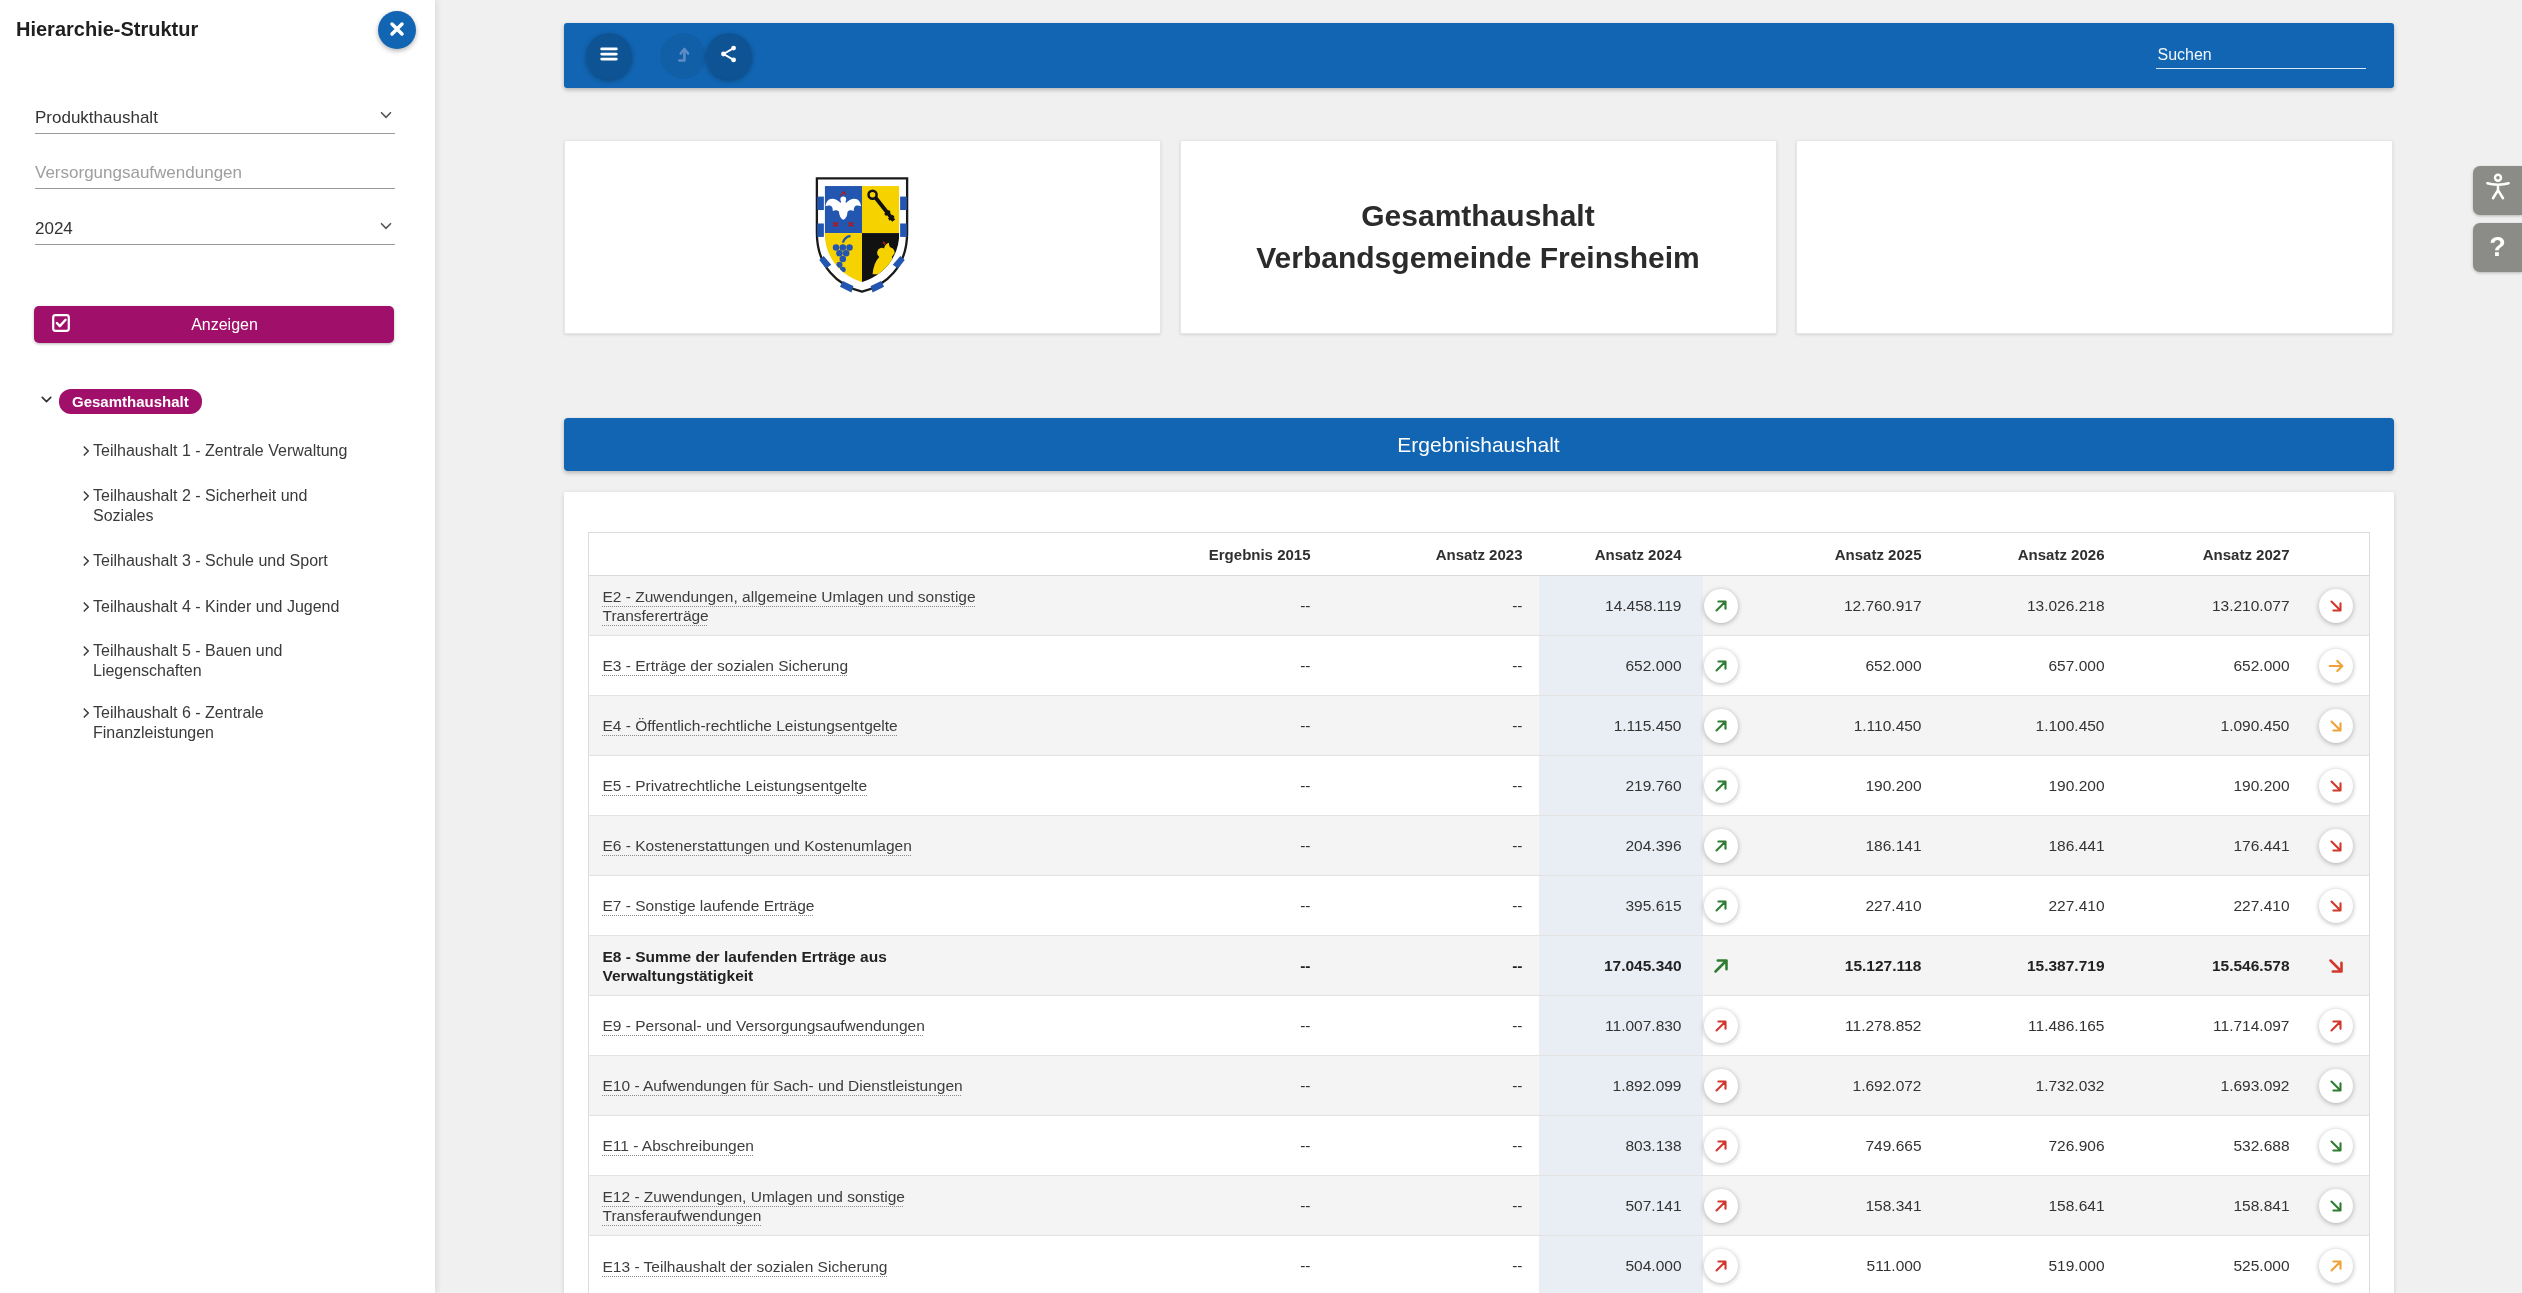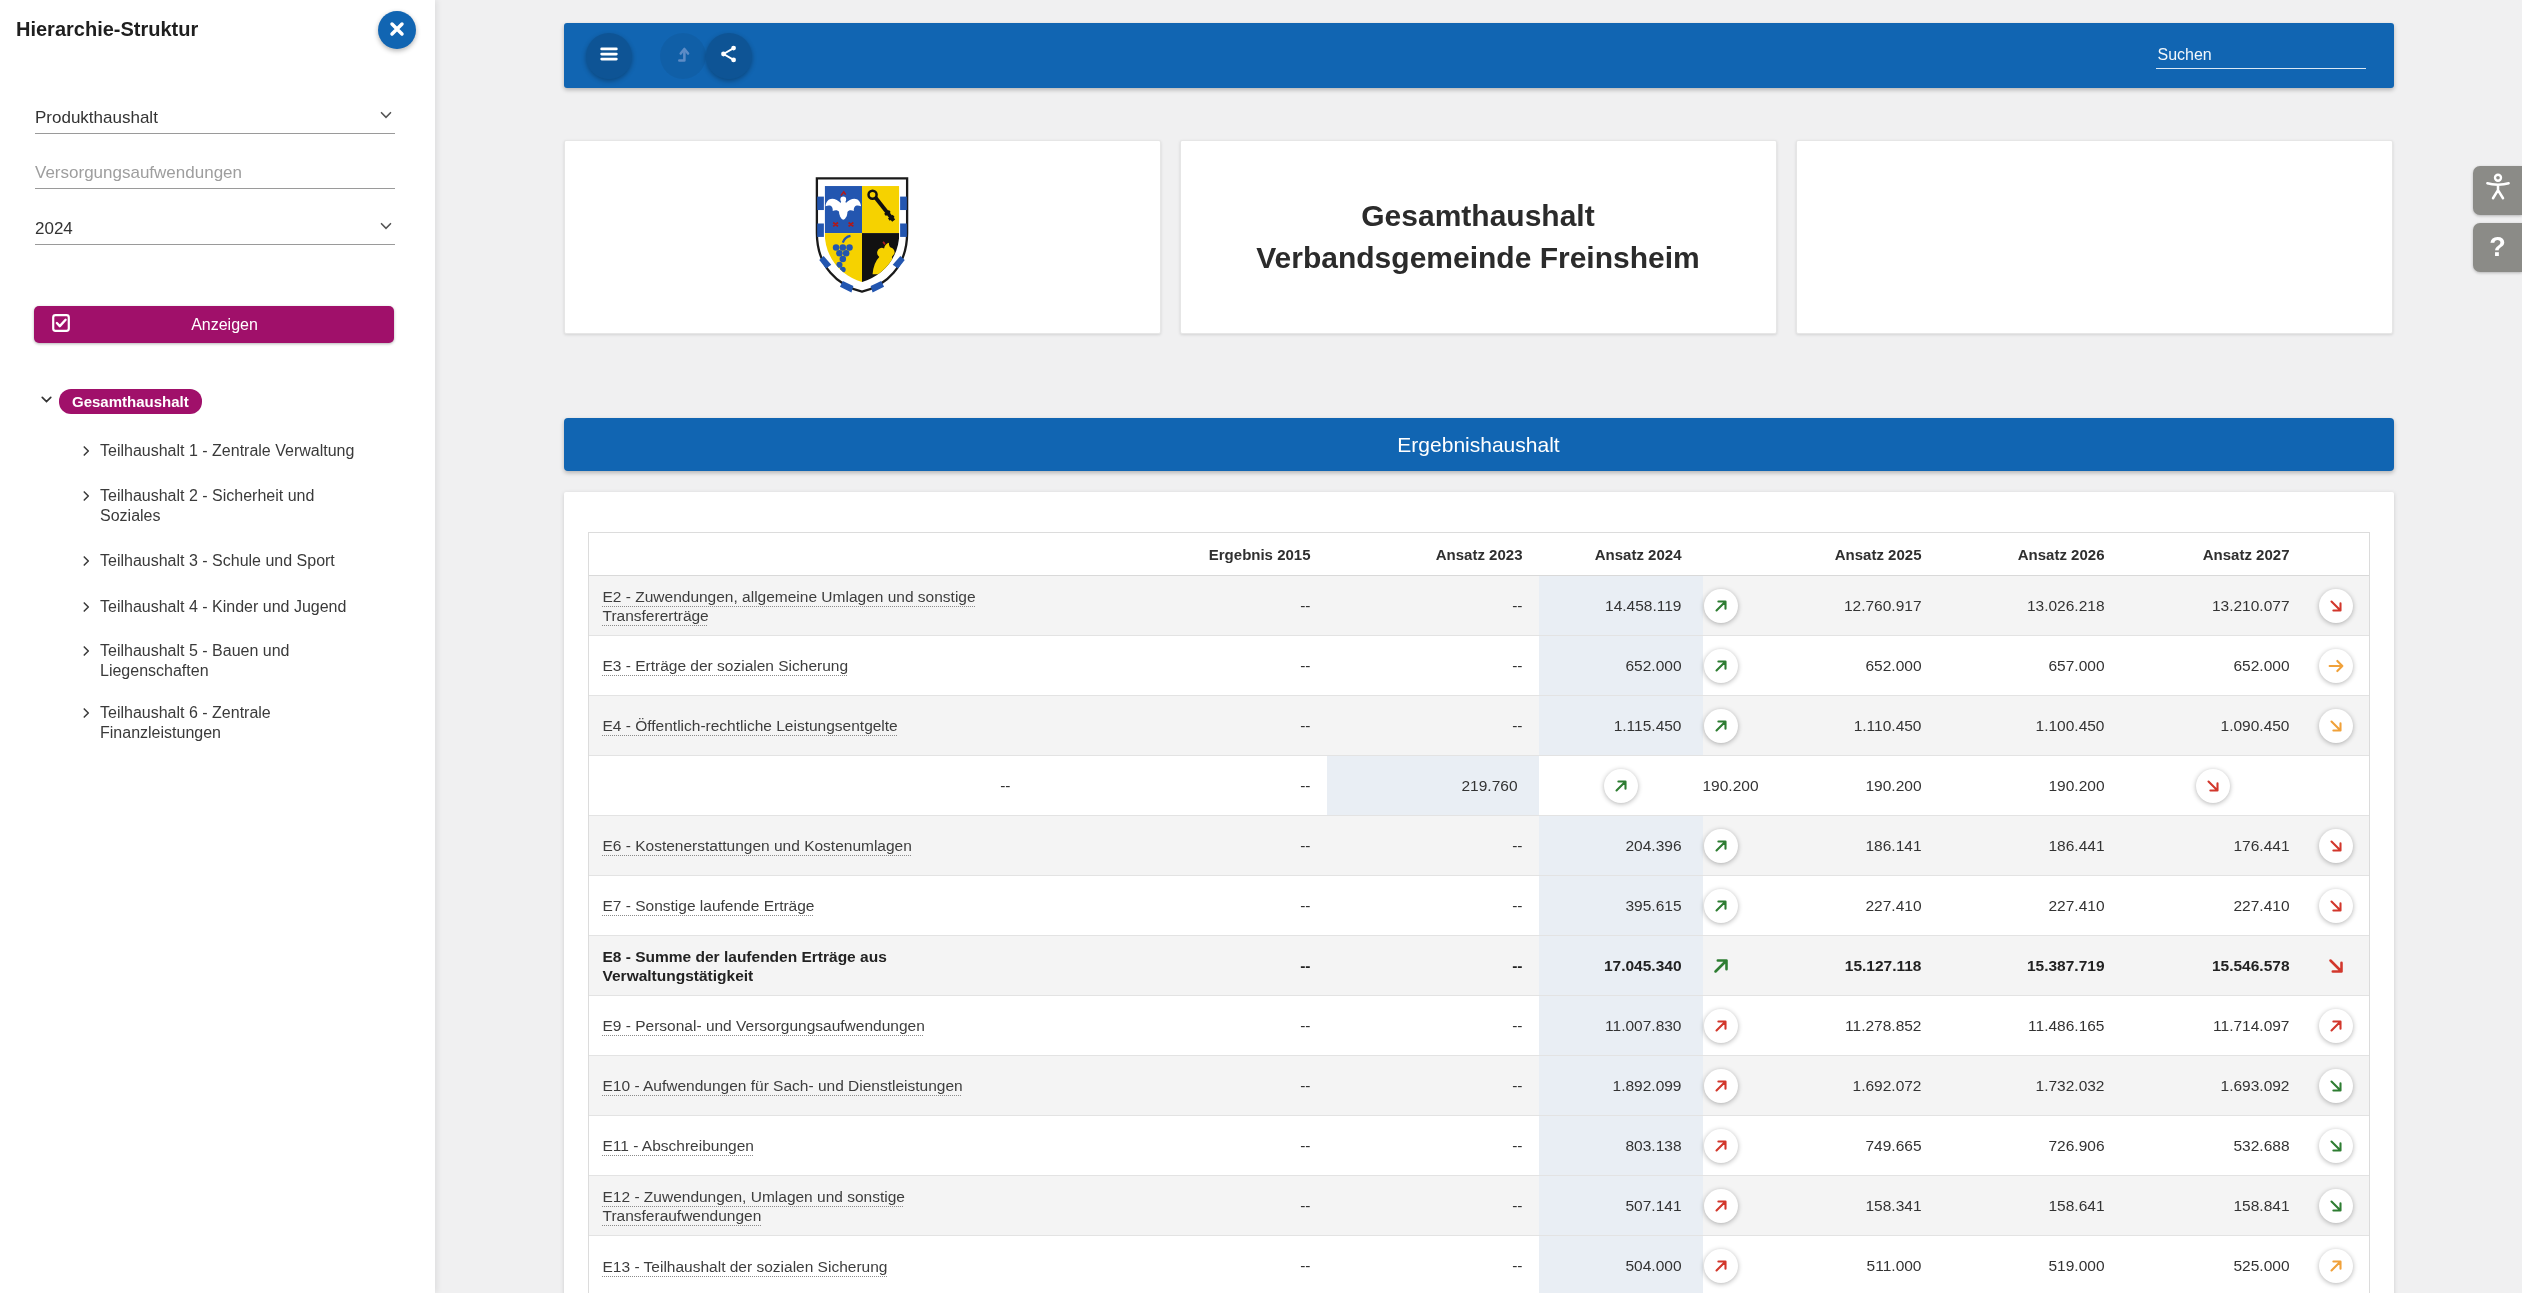--- a/index.html
+++ b/index.html
@@ -30,21 +30,21 @@
   .field .ph{color:#9e9e9e;}
   .btn-anzeigen{position:absolute;left:34px;top:306px;width:360px;height:37px;background:var(--magenta);
     border:none;border-radius:5px;color:#fff;font-size:16px;font-family:inherit;cursor:pointer;
     display:flex;align-items:center;box-shadow:0 1px 3px rgba(0,0,0,.3);gap:17px;}
   .btn-anzeigen .lbl{flex:1;text-align:center;margin-right:34px;}
   .btn-anzeigen svg{margin-left:16px;}
   .tree{position:absolute;left:0;top:0;width:435px;}
   .tree-root{position:absolute;left:38px;top:389px;display:flex;align-items:center;gap:4px;cursor:pointer;}
   .pill{background:var(--magenta);color:#fff;font-weight:700;font-size:15px;
     padding:4px 13px;border-radius:12px;}
-  .tree-item{position:absolute;left:79px;width:300px;display:flex;gap:7px;cursor:pointer;
+  .tree-item{position:absolute;left:79px;width:300px;display:flex;gap:0;cursor:pointer;
     font-size:16px;line-height:20px;color:#3a3a3a;}
   .tree-item svg{flex:0 0 auto;margin-top:3px;}
   .tree-item span{max-width:255px;}
   .tree-item:nth-child(1){top:441px;} .tree-item:nth-child(2){top:486px;}
   .tree-item:nth-child(3){top:551px;} .tree-item:nth-child(4){top:597px;}
   .tree-item:nth-child(5){top:641px;} .tree-item:nth-child(6){top:703px;}
 
   
   .main{position:absolute;left:435px;top:0;right:0;bottom:0;}
   .content{width:1830px;margin:0 auto;position:relative;}
@@ -415,20 +415,21 @@
                     <span>
               <svg class="arr down" width="18" height="18" viewBox="0 0 24 24">
                         <path d="M6 18 L18 6 M8.5 6 H18 V15.5" fill="none" stroke="currentColor" stroke-width="2.8" stroke-linecap="round" stroke-linejoin="round"></path>
                       </svg>
             </span>
                   </span>
           </div>
         </div>
 
         <div class="trow">
+          <div class="cell-label"><a>E5 - Privatrechtliche Leistungsentgelte</a></div>
           <div class="num">--</div>
           <div class="num">--</div>
           <div class="cell-hl">
                   <span class="num" style="padding:0">219.760</span>
                 </div>
           <div class="acell">
             <span class="circ c-green">
                     <span>
               <svg class="arr up" width="18" height="18" viewBox="0 0 24 24">
                         <path d="M6 18 L18 6 M8.5 6 H18 V15.5" fill="none" stroke="currentColor" stroke-width="2.8" stroke-linecap="round" stroke-linejoin="round"></path>

